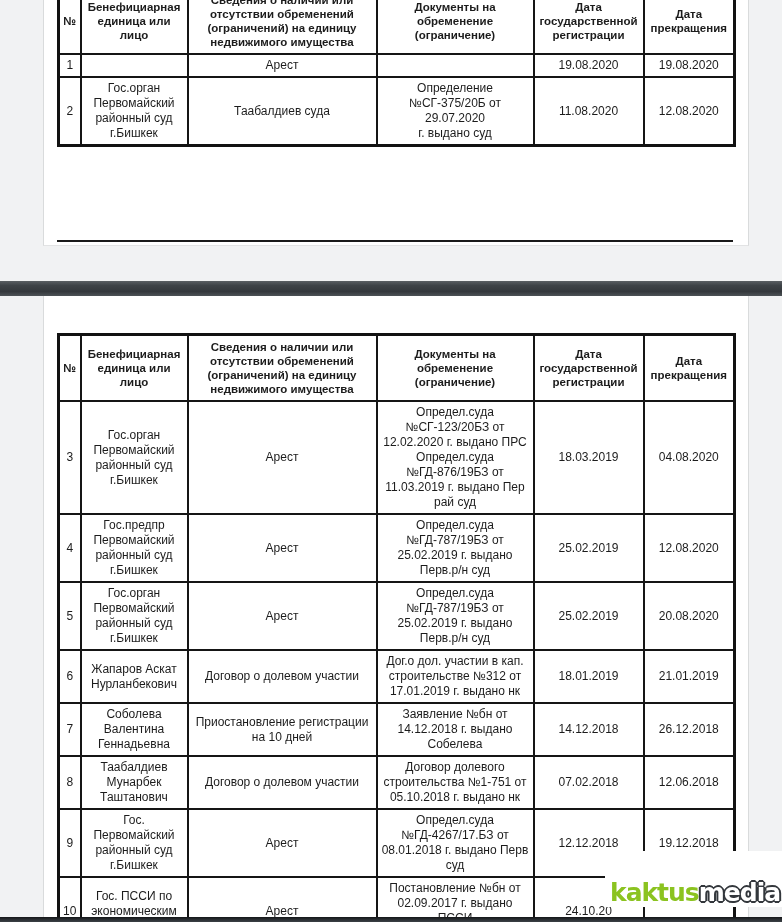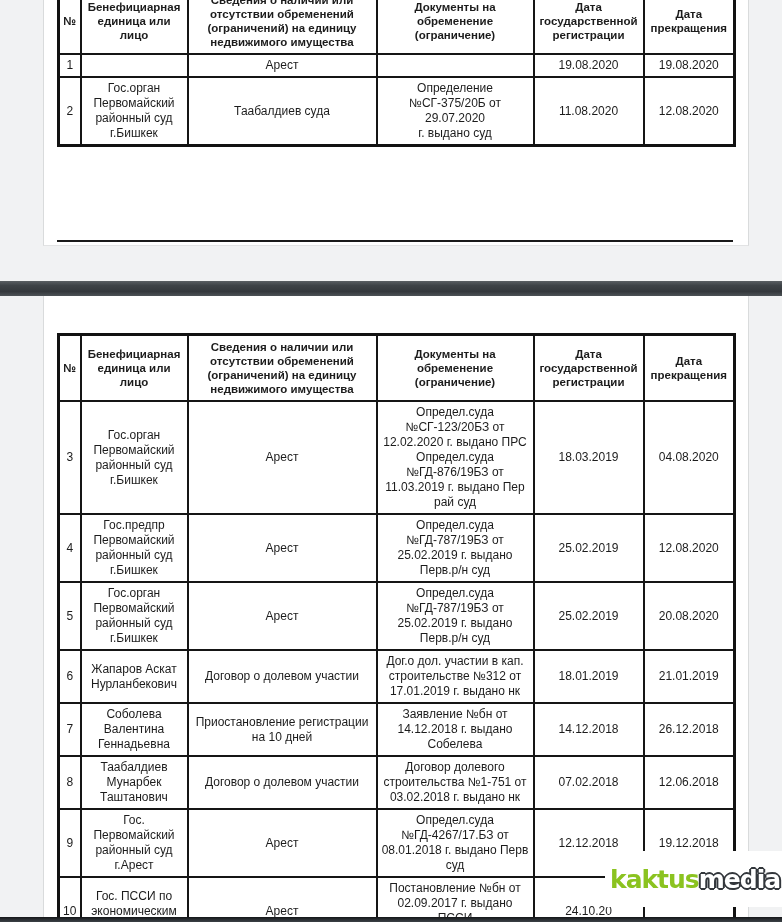--- a/index.html
+++ b/index.html
@@ -69,21 +69,21 @@
     background:linear-gradient(180deg,#141618 0%,#2b2f33 55%,#3c4145 100%);
     z-index:6;
   }
   #watermark-box {
     position:absolute;
     left:605px; top:851px;
     width:177px; height:56px;
     background:#ffffff;
     z-index:5;
     display:flex;
-    align-items:center;
+    align-items:flex-end;
   }
   #logo {
     font-family:"DejaVu Sans", sans-serif;
     font-weight:800;
     font-size:25px;
     letter-spacing:-1px;
     margin-left:5px;
     white-space:nowrap;
   }
   .logo-green { color:#8bc320; }
@@ -261,30 +261,30 @@
       <td>26.12.2018</td>
     </tr>
     <tr>
       <td>8</td>
       <td>Таабалдиев
 Мунарбек
 Таштанович</td>
       <td>Договор о долевом участии</td>
       <td>Договор долевого
 строительства №1-751 от
-03.02.2018 г. выдано нк</td>
+05.10.2018 г. выдано нк</td>
       <td>07.02.2018</td>
       <td>12.06.2018</td>
     </tr>
     <tr>
       <td>9</td>
       <td>Гос.
 Первомайский
 районный суд
-г.Арест</td>
+г.Бишкек</td>
       <td>Арест</td>
       <td>Определ.суда
 №ГД-4267/17.БЗ от
 08.01.2018 г. выдано Перв
 суд</td>
       <td>12.12.2018</td>
       <td>19.12.2018</td>
     </tr>
     <tr>
       <td>10</td>

